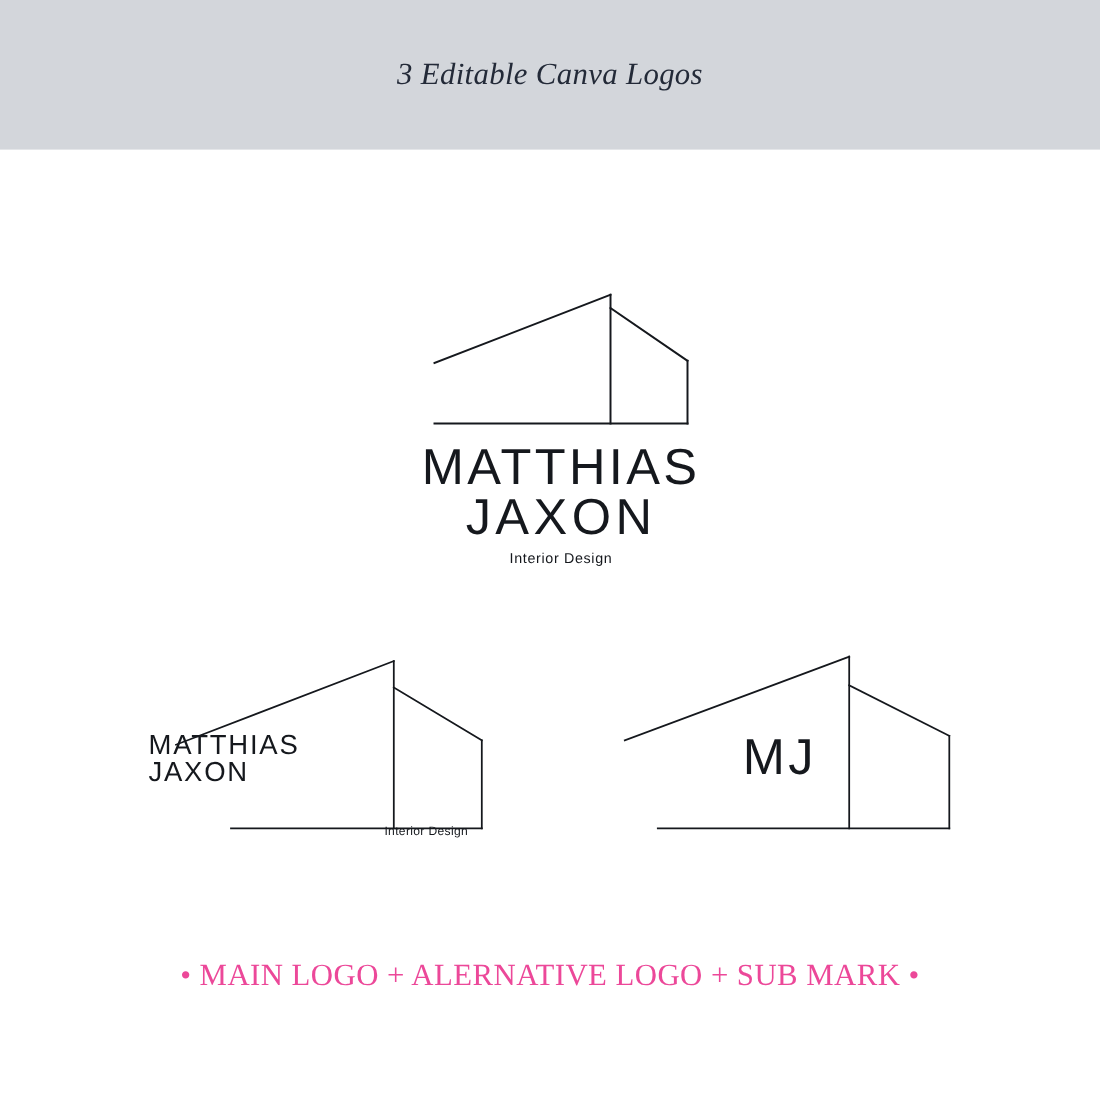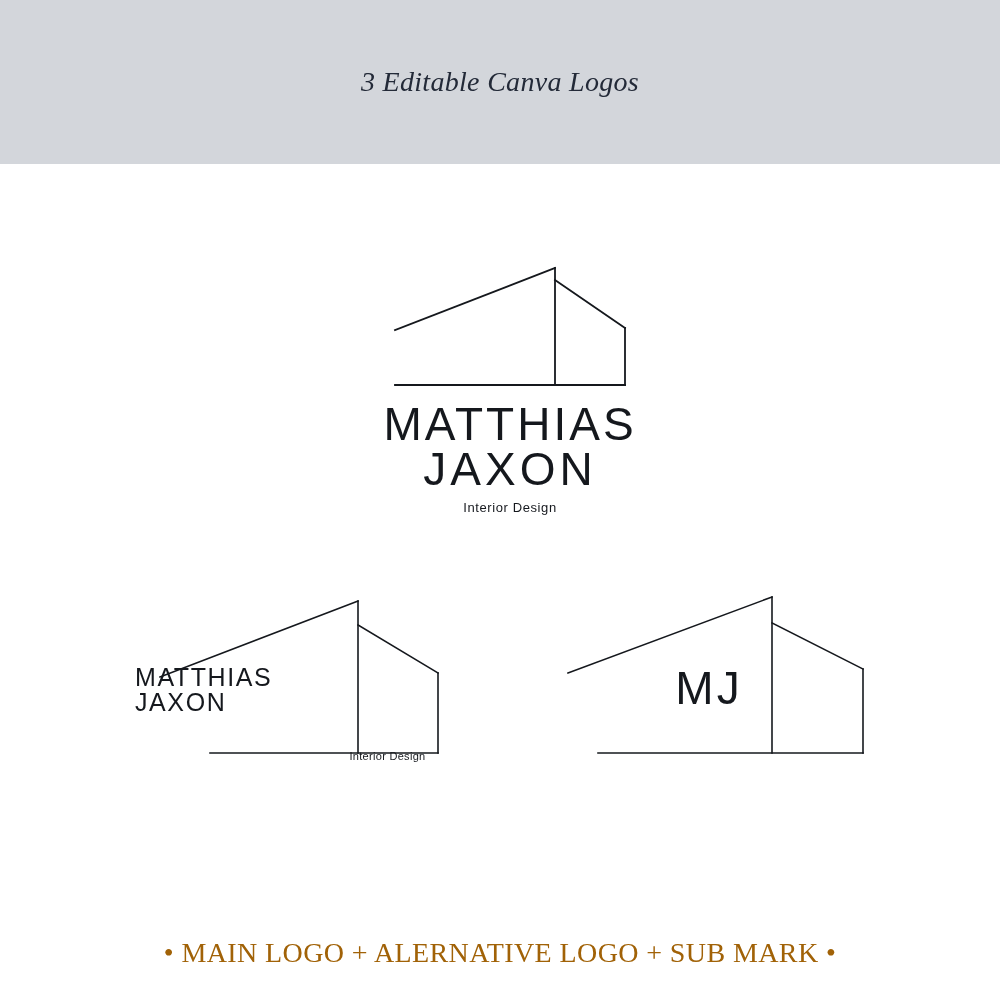--- a/index.html
+++ b/index.html
@@ -19,21 +19,21 @@
     width: 1000px;
     height: 1000px;
   }
 
   
   .header-band {
     position: absolute;
     left: 0;
     top: 0;
     width: 1000px;
-    height: 164px;
+    height: 136px;
     background: #d3d6db;
     display: flex;
     align-items: center;
     justify-content: center;
   }
   .header-title {
     font-family: "Liberation Serif", serif;
     font-size: 28px;
     font-style: italic;
     color: #232a38;
@@ -134,27 +134,27 @@
     font-weight: 300;
     font-size: 46px;
     letter-spacing: 3px;
     color: #15181d;
   }
 
   
   .footer-caption {
     position: absolute;
     left: 0;
-    top: 937px;
+    top: 871px;
     width: 1000px;
     text-align: center;
     font-family: "Liberation Serif", serif;
     font-size: 28px;
     letter-spacing: 0.4px;
-    color: #a16207;
+    color: #ec4899;
   }
 </style>
 </head>
 <body>
 
 <div class="page">
 
   <div class="header-band">
     <div class="header-title">3 Editable Canva Logos</div>
   </div>

